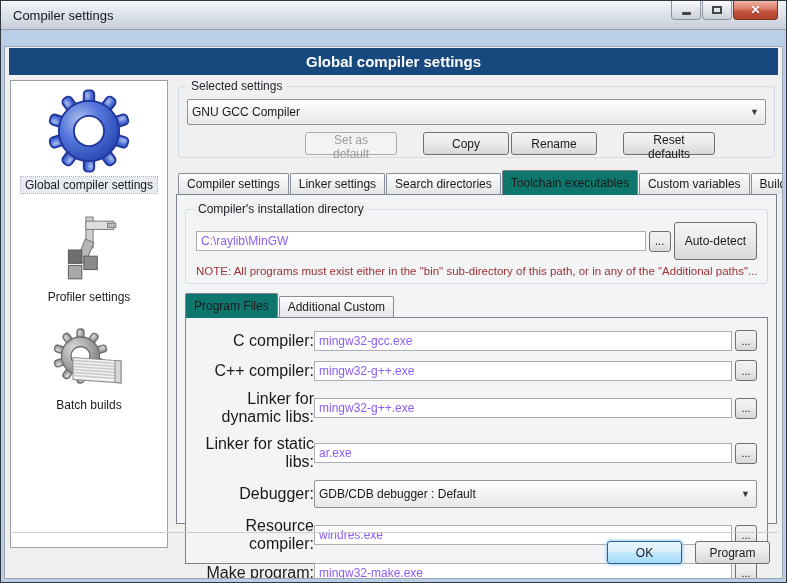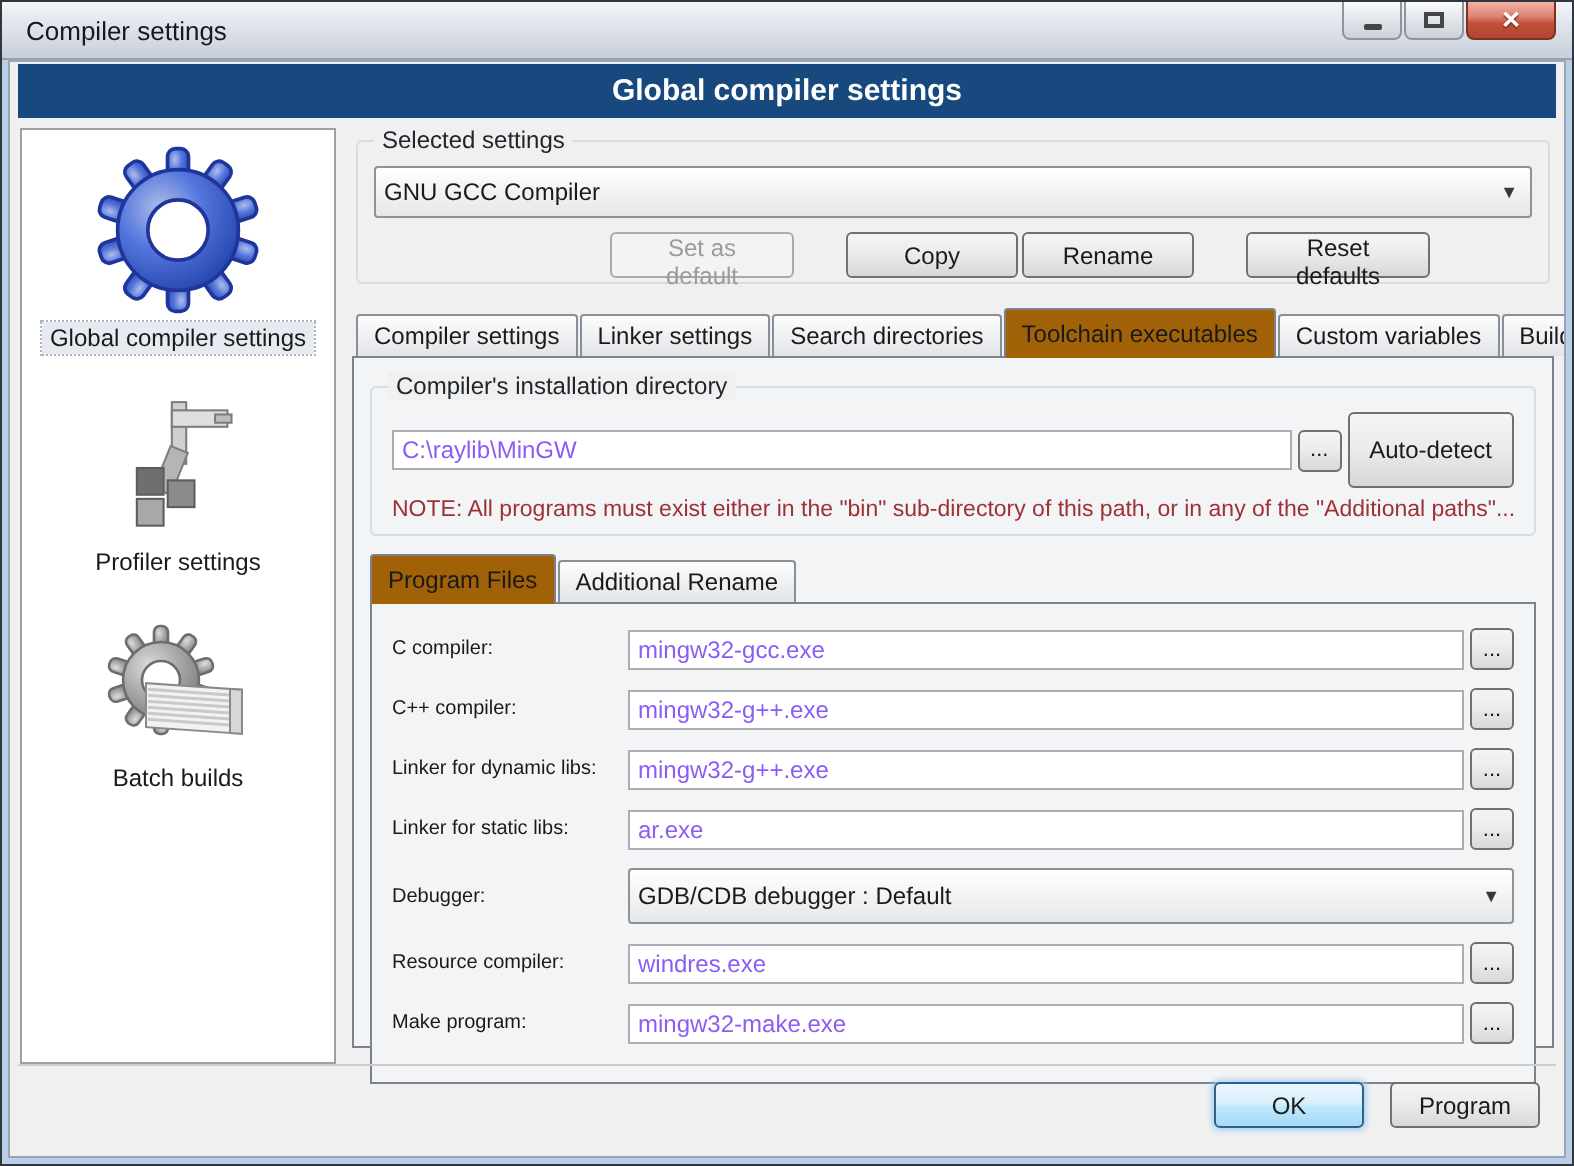--- a/index.html
+++ b/index.html
@@ -2,21 +2,21 @@
 <html><head>
 <meta charset="utf-8">
 <style>
   * { box-sizing: border-box; margin: 0; padding: 0; }
   html,body { background:#888; }
   body { font-family: "Liberation Sans", sans-serif; font-size: 12px; color:#1a1a1a; }
 
   .window{
     width:787px; height:583px; margin:0 auto;
     border:1px solid #30373e; background:#b9cfe8;
-    display:flex; flex-direction:column;
+    display:flex; flex-direction:column;gap:16px;
   }
   
   .titlebar{
     height:29px; flex:0 0 29px;
     background:linear-gradient(#f4f5f9, #dfe3ea 45%, #c8cfdb);
     border-bottom:1px solid #98a0ac;
     display:flex; align-items:center; position:relative;
   }
   .titlebar .title{ padding-left:12px; font-size:13px; color:#15181c; }
   .winbtns{ position:absolute; top:0; right:8px; display:flex; }
@@ -97,21 +97,21 @@
 
   
   .tabstrip{ display:flex; align-items:flex-end; margin:11px 2px 0 2px; height:25px; position:relative; z-index:2; }
   .tab{
     height:21px; padding:0 8px; display:flex; align-items:center;
     border:1px solid #898f99; border-bottom:none; border-radius:2px 2px 0 0;
     background:linear-gradient(#fdfdfd,#eceef0 60%,#e2e4e7);
     margin-right:1px; font-size:12px; white-space:nowrap; cursor:default;
   }
   .tab.active{
-    height:25px; background:#a16207; position:relative; margin-bottom:-1px;
+    height:25px; background:#0f766e; position:relative; margin-bottom:-1px;
     border-color:#7c828c;
   }
 
   .tabpanel{
     border:1px solid #7c828c; background:#f3f4f5; flex:1;
     padding:12px 8px 8px 8px; display:flex; flex-direction:column; min-height:0;
   }
 
   .group-dir{ margin:2px 0 10px 0; padding:12px 10px 6px 10px; }
   .dir-row{ display:flex; align-items:center; gap:3px; }
@@ -122,21 +122,21 @@
   .browse{ width:22px; height:21px; padding:0; font-size:11px; line-height:10px; }
   .autodetect{ height:38px; }
   .note{ margin-top:5px; color:#9c3136; font-size:11.5px; white-space:nowrap; overflow:hidden; }
 
   .subtabs{ display:flex; align-items:flex-end; height:23px; position:relative; z-index:2; }
   .subpanel{
     border:1px solid #7c828c; background:#f3f4f5;
     padding:12px 10px 10px 10px; height:247px;
   }
   .field-row{ display:flex; align-items:center; margin-bottom:9px; }
-  .field-label{ width:118px; flex:0 0 118px; font-size:10px; }
+  .field-label{ width:118px; flex:0 0 118px; font-size:16px;text-align:right; }
   .field-row .browse{ margin-left:3px; }
   .combo.small{ flex:1; height:28px; }
 
   
   .footer{
     flex:0 0 46px; margin:8px 4px 0 4px; border-top:1px solid #cdcdcd;
     display:flex; justify-content:flex-end; align-items:flex-start; gap:13px;
     padding:8px 8px 0 0;
   }
   .footer .btn{ width:75px; }
@@ -294,21 +294,21 @@
             <div class="dir-row">
               <input class="txt" type="text" value="C:\raylib\MinGW" style="">
               <button class="btn browse">...</button>
               <button class="btn autodetect">Auto-detect</button>
             </div>
             <div class="note">NOTE: All programs must exist either in the "bin" sub-directory of this path, or in any of the "Additional paths"...</div>
           </div>
 
           <div class="subtabs">
             <div class="tab active">Program Files</div>
-            <div class="tab">Additional Rename</div>
+            <div class="tab">Additional Custom</div>
           </div>
 
           <div class="subpanel">
 
             <div class="field-row">
               <span class="field-label">C compiler:</span>
               <input class="txt" type="text" value="mingw32-gcc.exe" style="">
               <button class="btn browse">...</button>
             </div>
 

